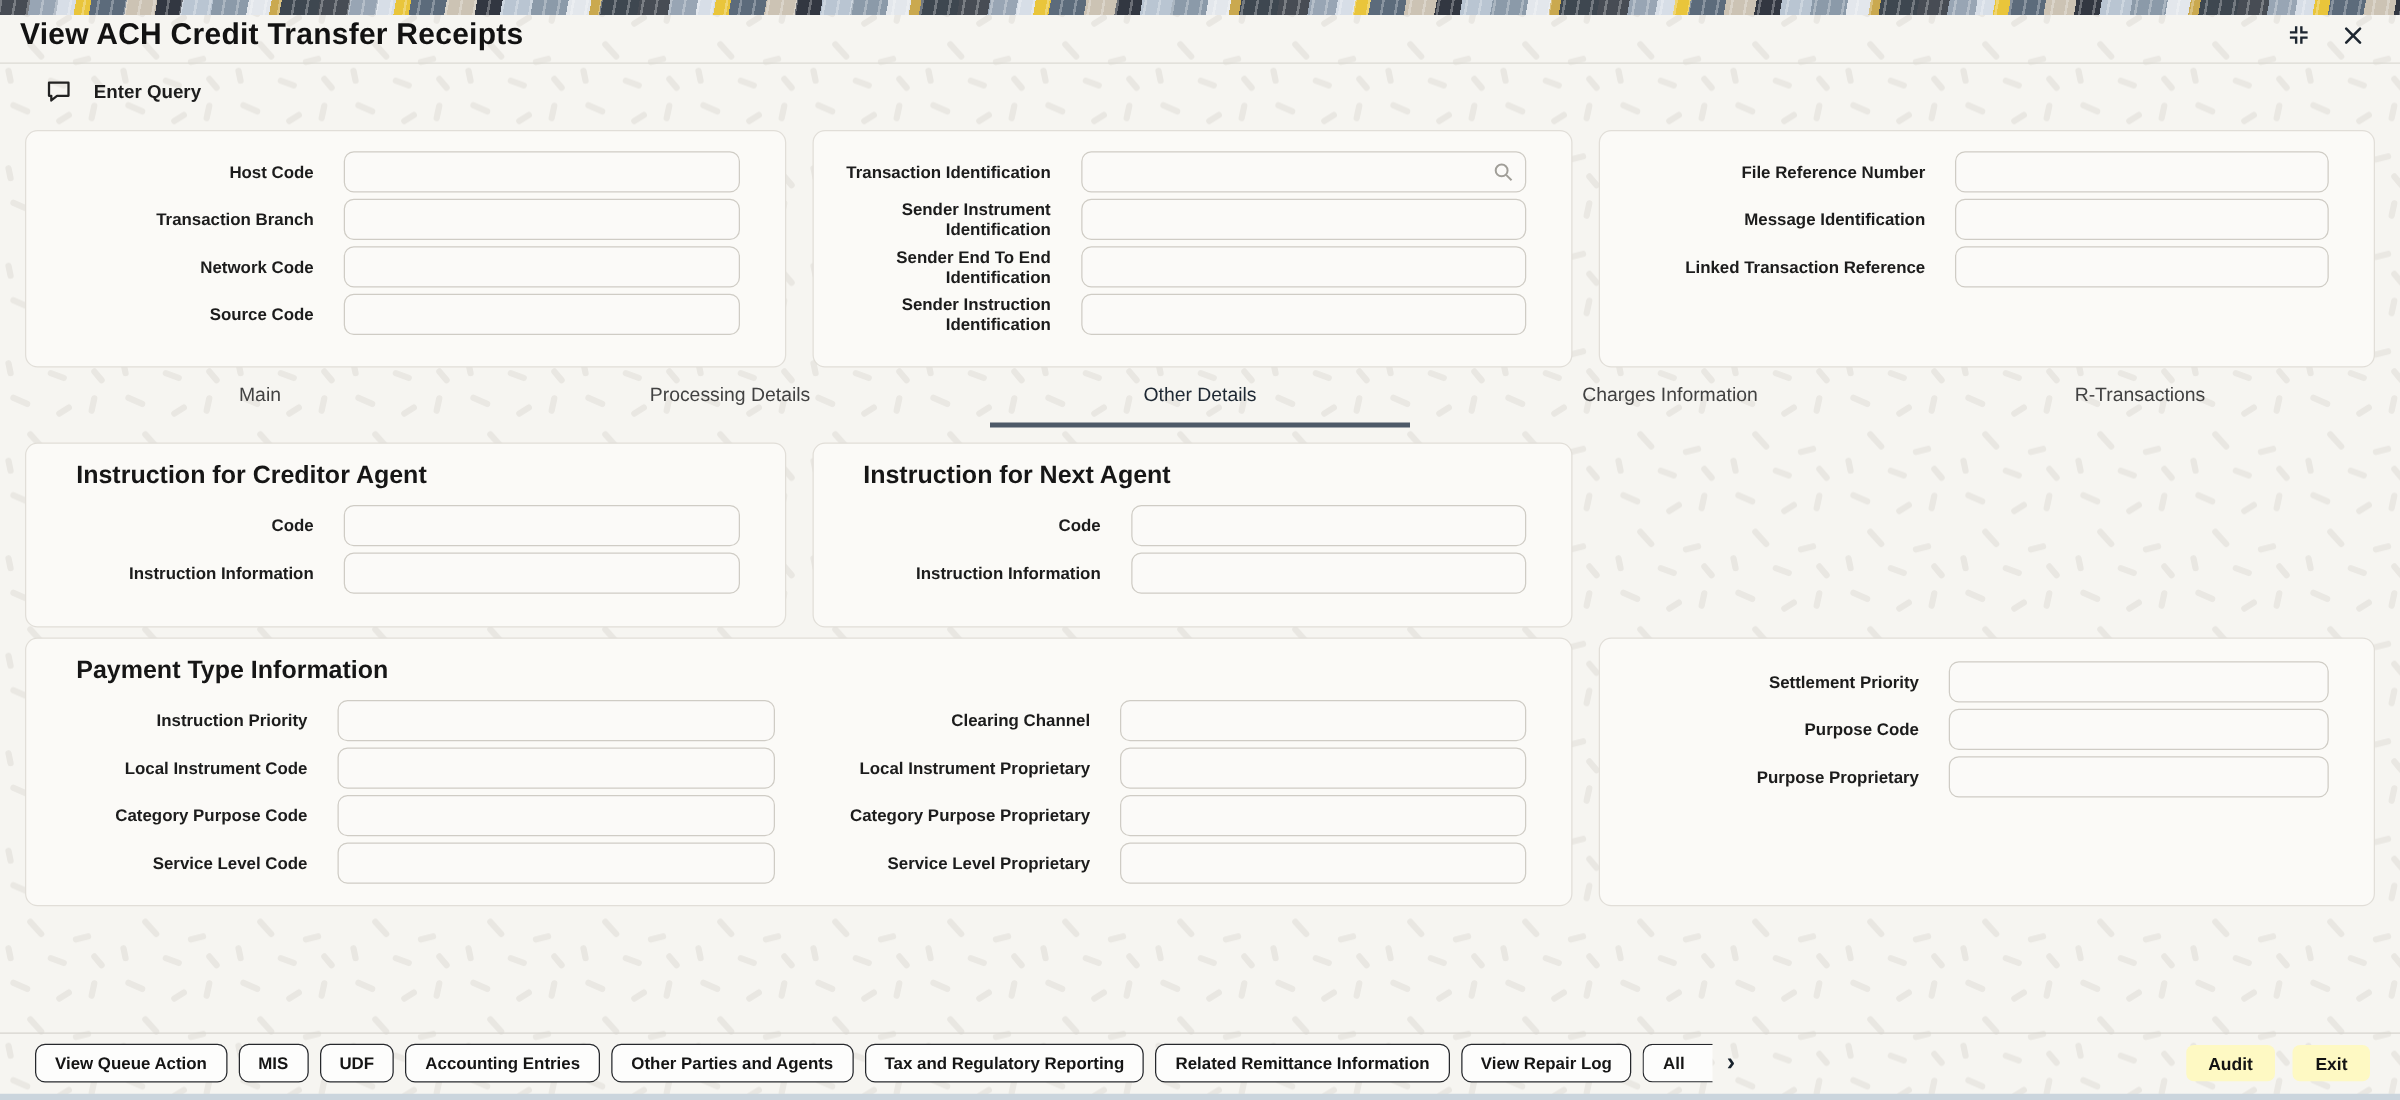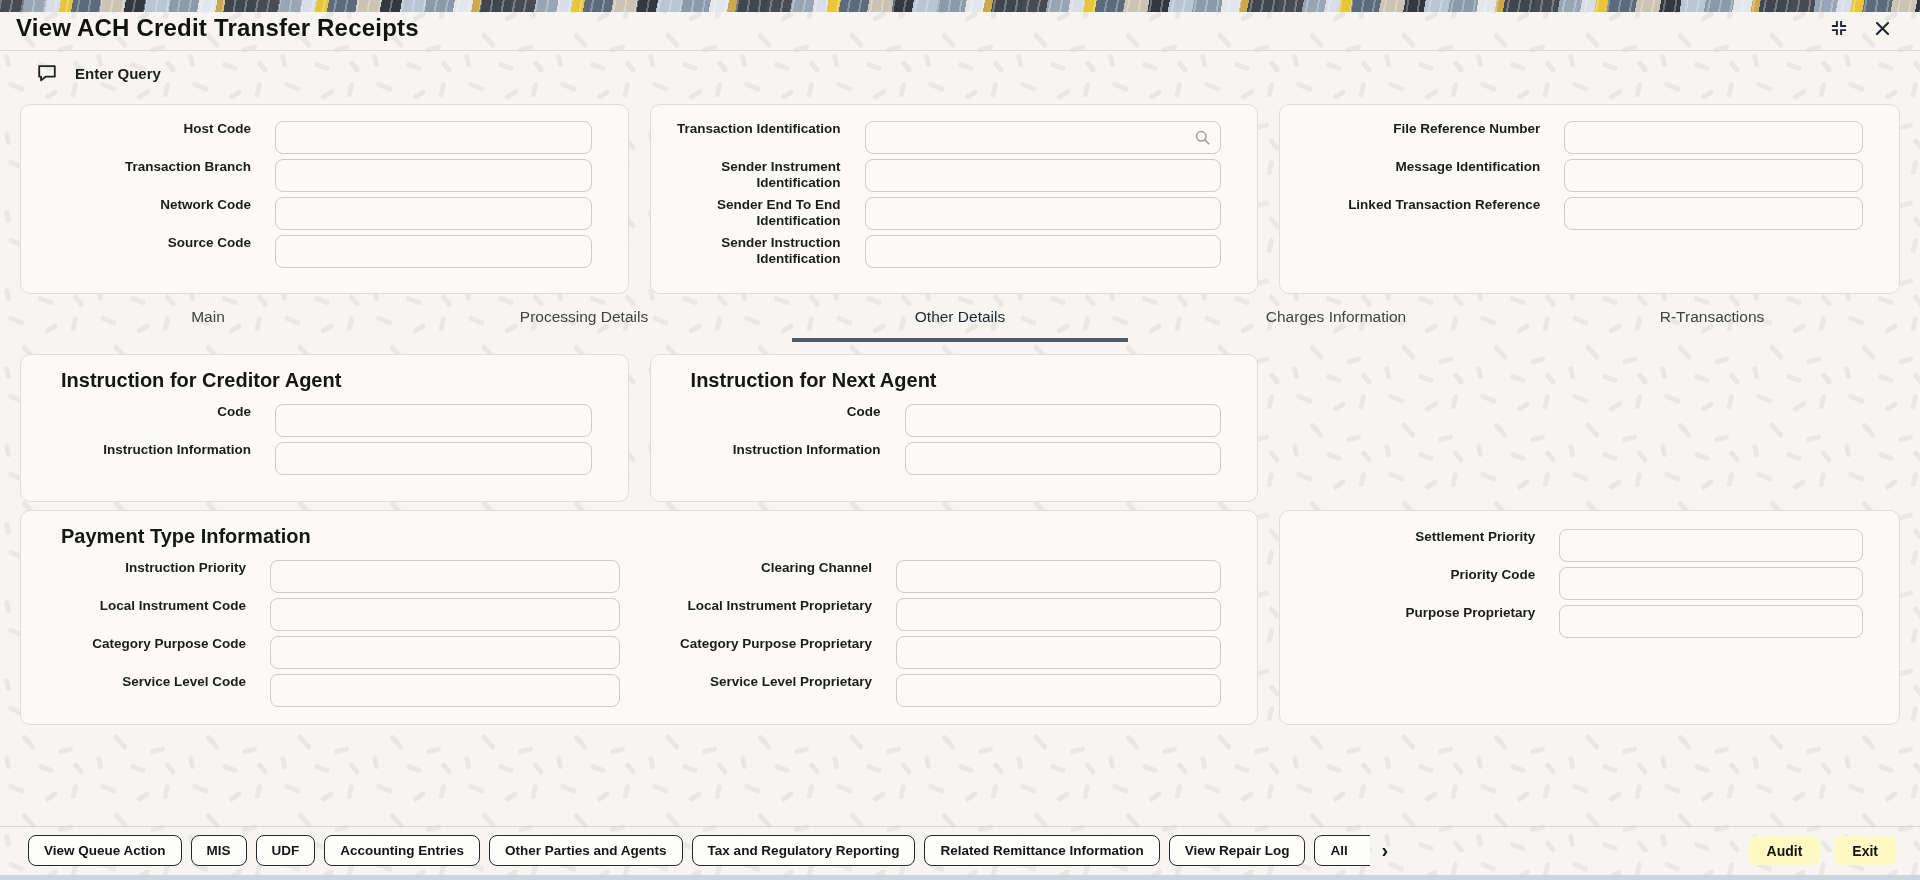--- a/index.html
+++ b/index.html
@@ -39,21 +39,21 @@
     padding:16px 20px 12px;
   }
   .row1 .card { min-height:190px; }
   .row2 { margin-top:6px; }
   .row2 .card { min-height:148px; padding-top:12px; }
   .row3 { margin-top:8px; }
   .row3 .card { min-height:215px; padding-top:12px; }
   .span2 { grid-column:1 / span 2; }
   .card-title { font-size:20px; font-weight:700; color:#161616; margin:2px 0 12px 20px; }
 
-  .field-row { display:flex; align-items:flex-start; margin-bottom:5px; }
+  .field-row { display:flex; align-items:center; margin-bottom:5px; }
   .field-label {
     flex:none; font-weight:700; font-size:13.5px; color:#1c1c1c;
     text-align:right; line-height:1.18;
   }
   .lw170 { width:170px; } .lw205 { width:205px; } .lw210 { width:210px; }
   .lw230 { width:230px; } .lw235 { width:235px; } .lw240 { width:240px; }
   .input-wrap { position:relative; flex:1; margin-left:24px; margin-right:16px; }
   .fld {
     width:100%; height:33px; border:1px solid #cfccc5; border-radius:8px;
     background:#fbfaf8; padding:0 12px; font:13px "Liberation Sans", sans-serif; color:#222;
@@ -298,21 +298,21 @@
         </div>
       </div>
     </div>
 
     <div class="card settlement-card">
       <div class="field-row">
         <span class="field-label lw235">Settlement Priority</span>
         <span class="input-wrap"><input class="fld" value="" style=""></span>
       </div>
       <div class="field-row">
-        <span class="field-label lw235">Priority Code</span>
+        <span class="field-label lw235">Purpose Code</span>
         <span class="input-wrap"><input class="fld" value="" style=""></span>
       </div>
       <div class="field-row">
         <span class="field-label lw235">Purpose Proprietary</span>
         <span class="input-wrap"><input class="fld" value="" style=""></span>
       </div>
     </div>
   </div>
 </div>
 

